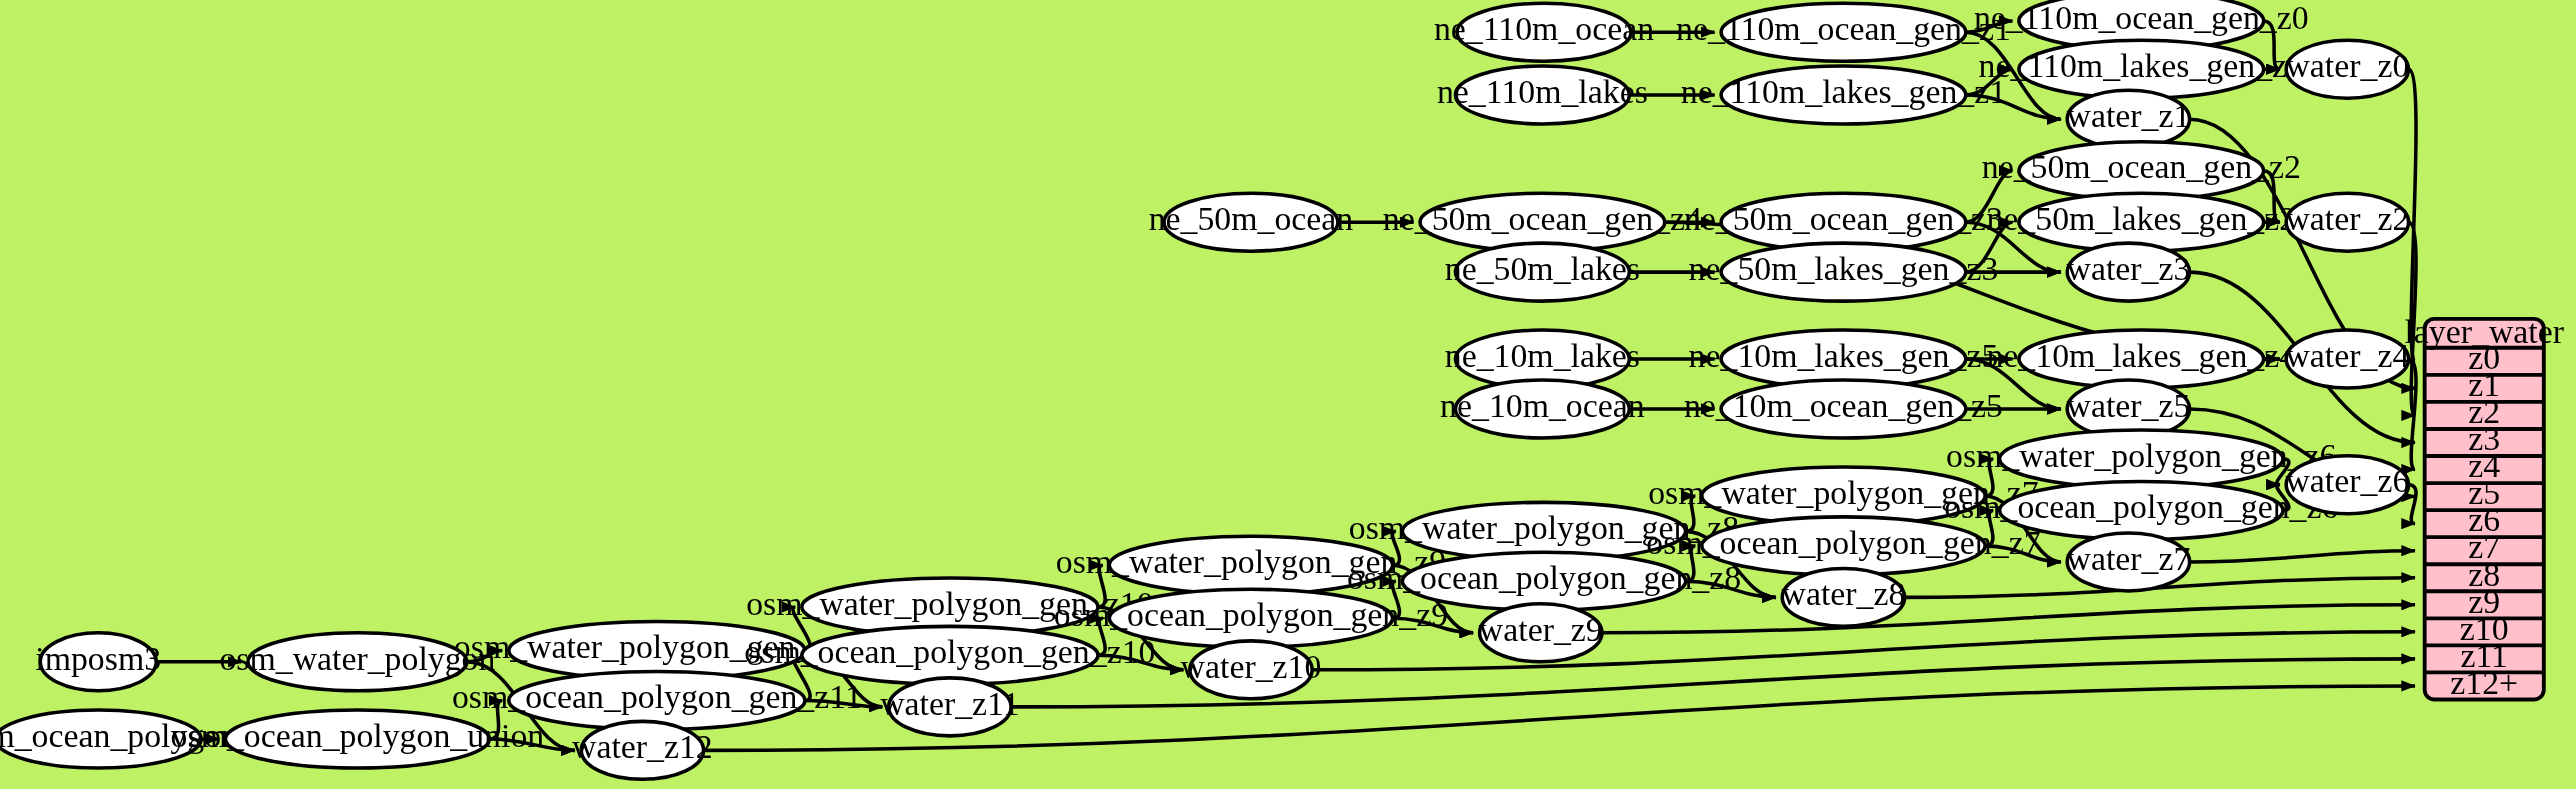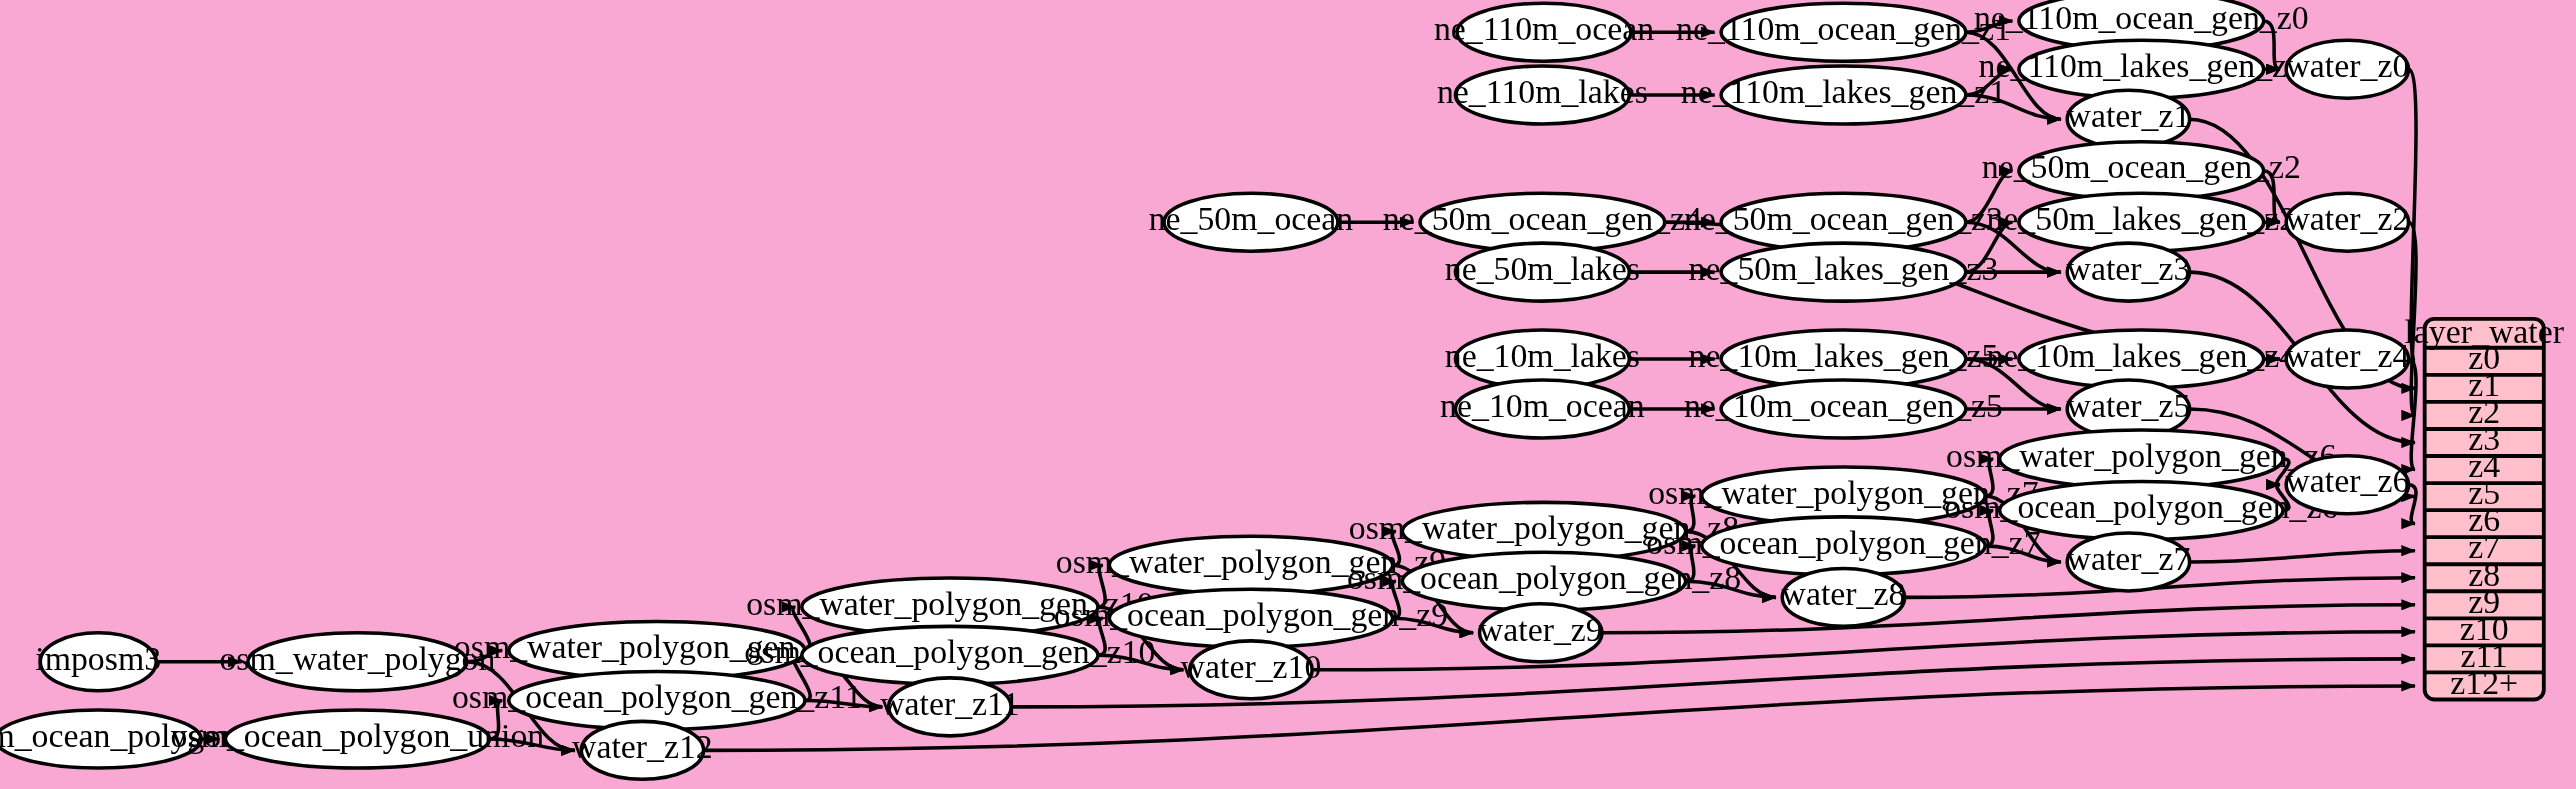--- a/index.html
+++ b/index.html
@@ -1,16 +1,16 @@
 <!DOCTYPE html>
 <html style="font-size:11.5px"><head>
 <meta charset="utf-8">
 <style>
   html,body{margin:0;padding:0;background:#ffffff;}
-  #stage{position:relative;width:2576px;height:789px;background:#f9a8d4;
+  #stage{position:relative;width:2576px;height:789px;background:#bef264;
          font-family:"Liberation Serif","DejaVu Serif",serif;}
   svg{position:absolute;left:0;top:0;width:2576px;height:789px;overflow:visible;}
   .ell{fill:#ffffff;stroke:#000000;stroke-width:2.2;}
   .nlbl{font-family:"Liberation Serif","DejaVu Serif",serif;font-size:21px;fill:#000;
         text-anchor:middle;dominant-baseline:middle;}
   .edge{fill:none;stroke:#000000;stroke-width:2.2;}
   .rec-box{fill:#ffc0cb;stroke:#000000;stroke-width:2.4;}
   .rec-sep{stroke:#000000;stroke-width:2.4;}
   .rec-lbl{font-family:"Liberation Serif","DejaVu Serif",serif;font-size:21px;fill:#000;
            text-anchor:middle;dominant-baseline:middle;}

